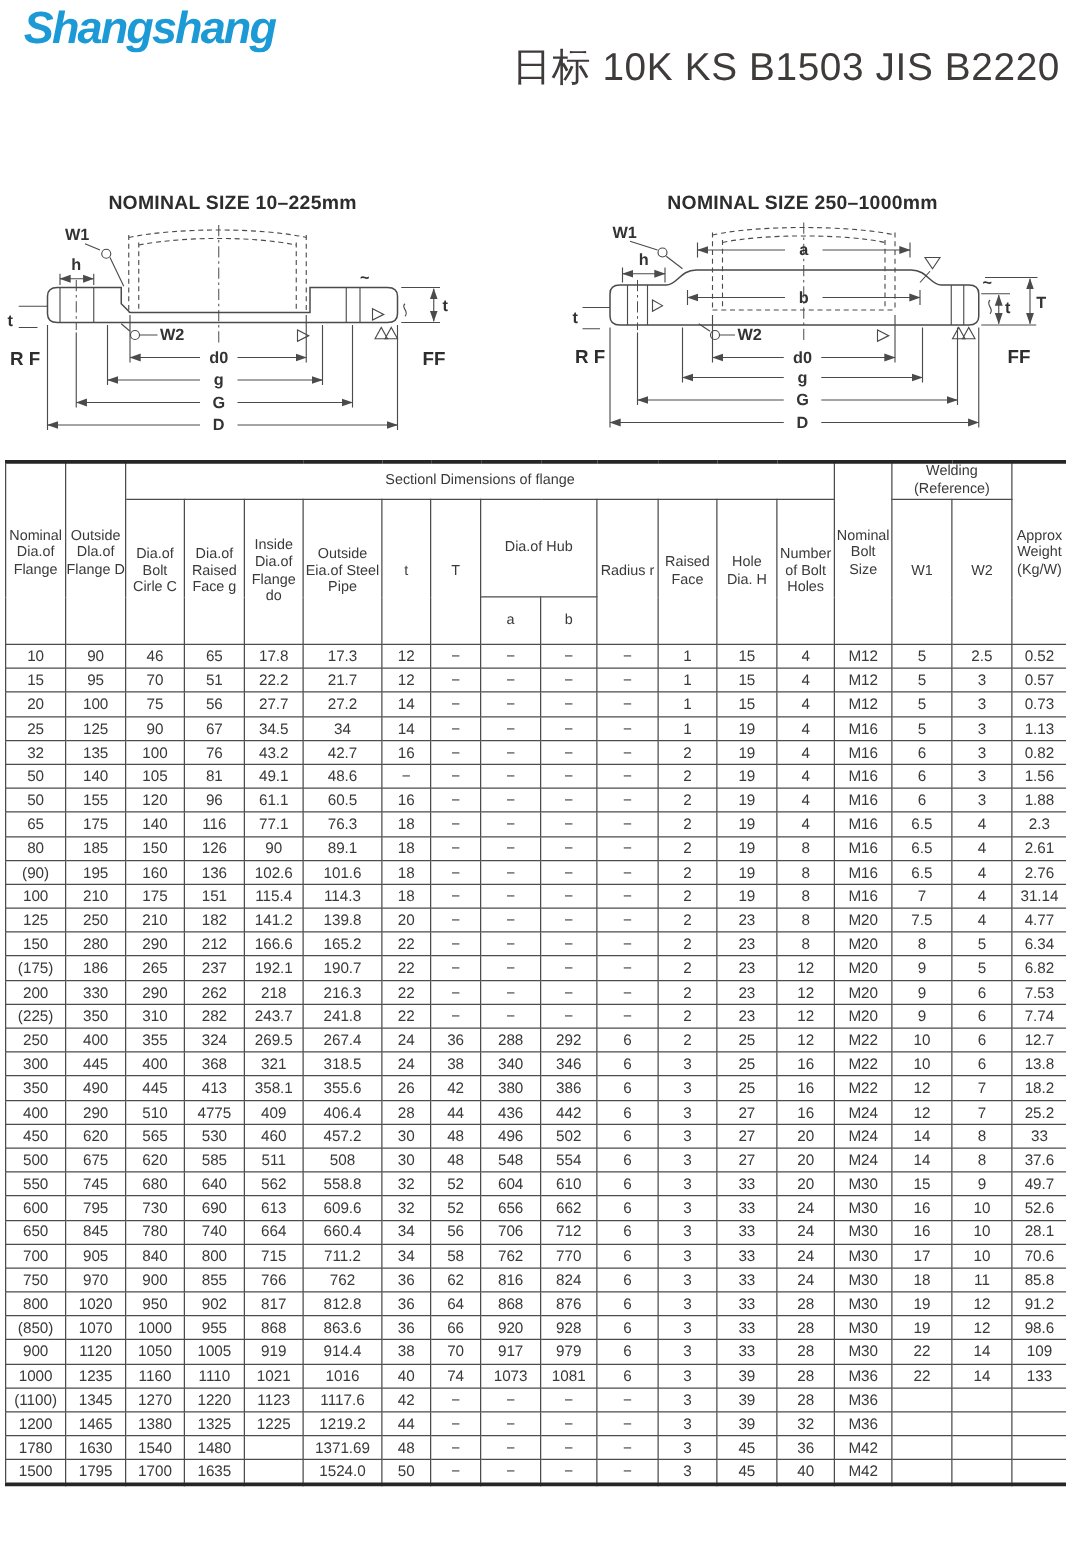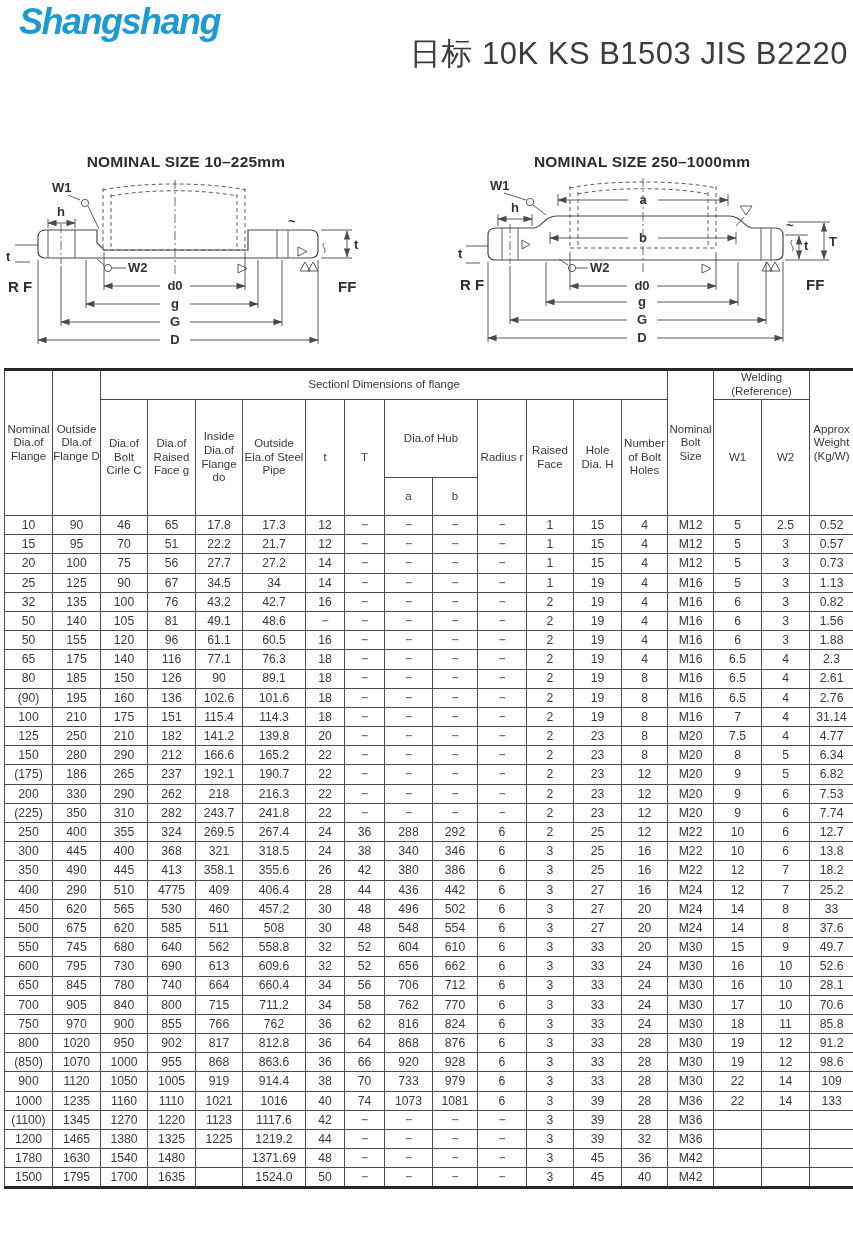--- a/index.html
+++ b/index.html
@@ -935,21 +935,21 @@
           </tr>
           <tr>
             <td>900</td>
             <td>1120</td>
             <td>1050</td>
             <td>1005</td>
             <td>919</td>
             <td>914.4</td>
             <td>38</td>
             <td>70</td>
-            <td>733</td>
+            <td>917</td>
             <td>979</td>
             <td>6</td>
             <td>3</td>
             <td>33</td>
             <td>28</td>
             <td>M30</td>
             <td>22</td>
             <td>14</td>
             <td>109</td>
           </tr>

